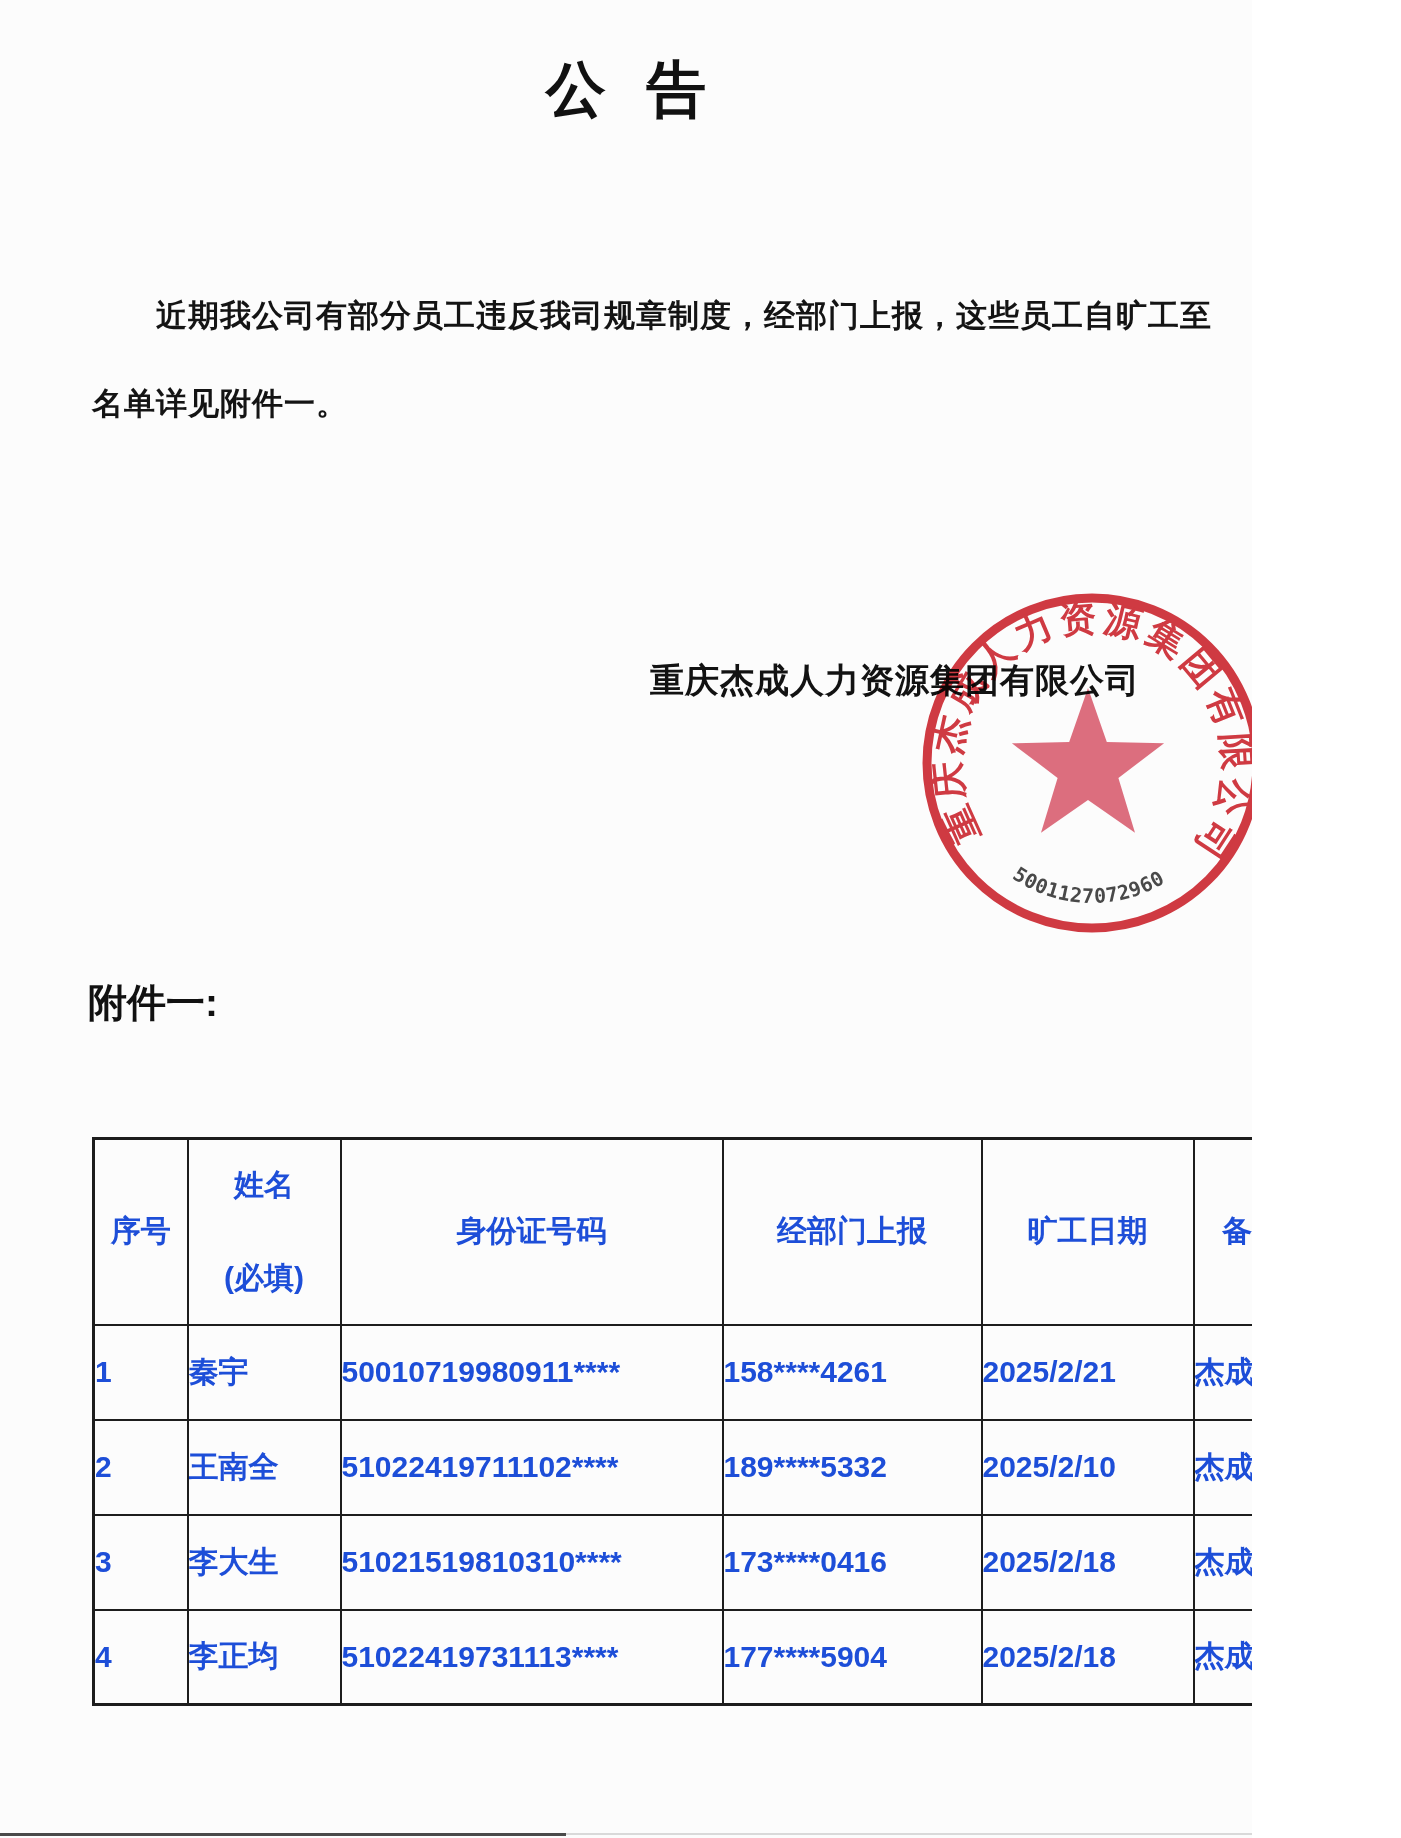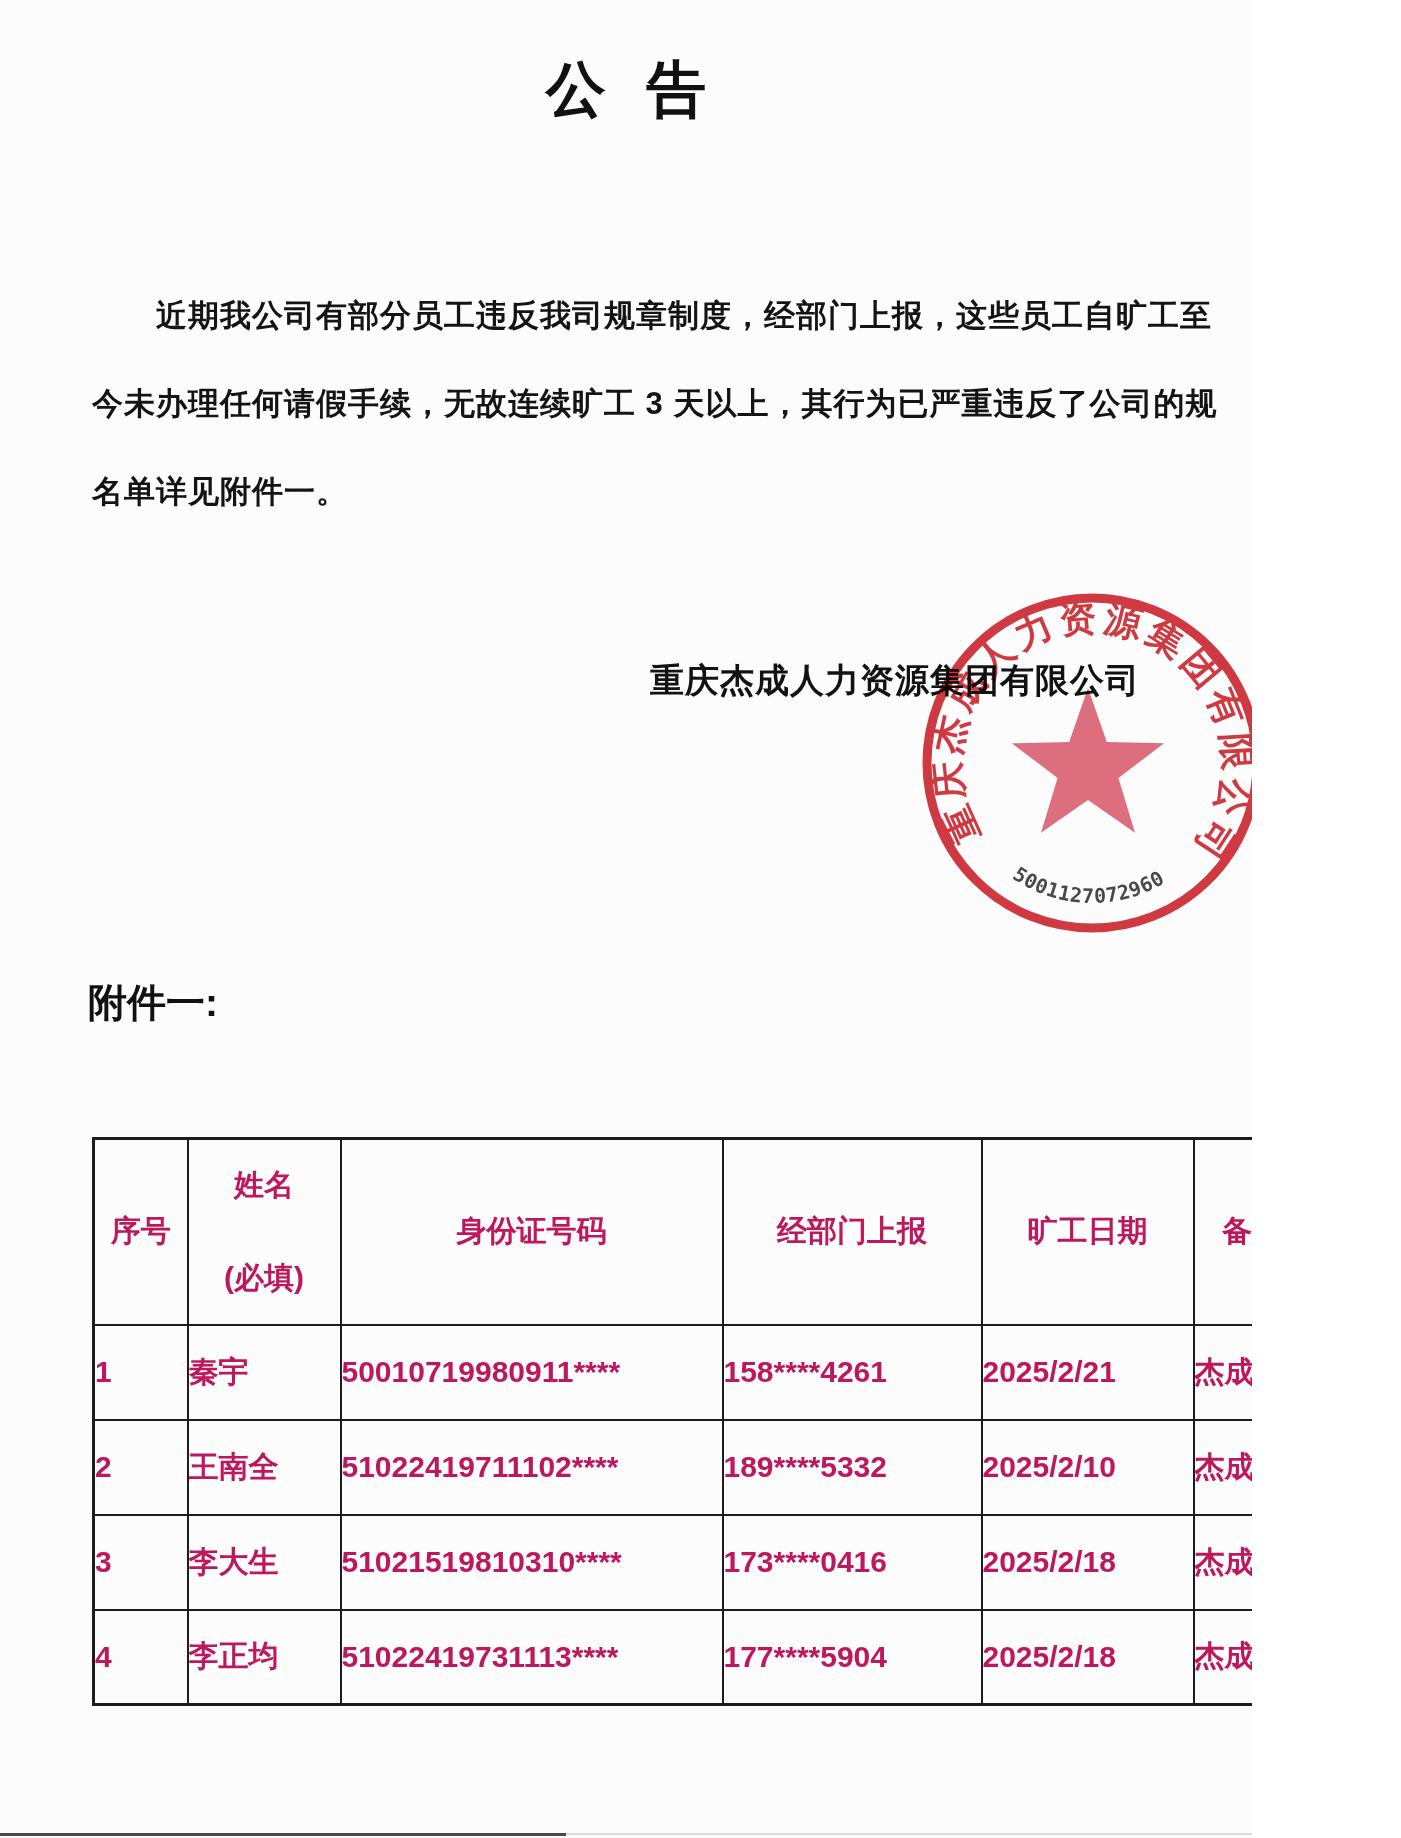--- a/index.html
+++ b/index.html
@@ -31,42 +31,41 @@
     font-size:20px; font-weight:bold; letter-spacing:0.5px; }
   .attachment-label { position:absolute; top:980px; left:88px;
     font-size:39px; font-weight:bold; line-height:46px; color:#111; }
   .roster-table {
     position:absolute; top:1137px; left:92px; width:1218px;
     border-collapse:collapse; table-layout:fixed;
     border:3px solid #1d1d1d;
   }
   .roster-table td, .roster-table th {
     border:2px solid #1d1d1d; vertical-align:middle;
-    font-size:30px; font-weight:600; color:#be185d; padding:0;
+    font-size:30px; font-weight:600; color:#1d4ed8; padding:0;
     overflow:hidden; white-space:nowrap;
   }
   .roster-table tr.header-row { height:186px; }
   .roster-table tr.data-row { height:95px; }
   .name-header { display:flex; flex-direction:column; align-items:center;
     justify-content:center; gap:52px; font-weight:bold; }
   .scan-edge-dark { position:absolute; left:0; bottom:2px; width:566px; height:3px;
     background:#4a4a4a; }
   .scan-edge-light { position:absolute; left:566px; bottom:3px; width:835px; height:2px;
     background:#d9d9d9; }
 </style>
 </head>
 <body>
 
 <div class="page">
 
   <div class="doc-title">公 告</div>
 
   <div class="paragraph">
     <div class="para-line indent">近期我公司有部分员工违反我司规章制度，经部门上报，这些员工自旷工至</div>
-    <div class="para-line">今未办理任何请假手续，无故连续旷工 3 天以上，其行为已严重违反了公司的规</div>
     <div class="para-line">名单详见附件一。</div>
   </div>
 
   <div class="signature">
     <div class="sig-company">重庆杰成人力资源集团有限公司</div>
   </div>
 
   <svg class="stamp" viewBox="0 0 360 360" xmlns="http://www.w3.org/2000/svg">
     <circle cx="180" cy="180" r="165" fill="none" stroke-width="9" stroke="#cf2b34"></circle>
     <polygon points="176,105 194.8,159.1 252.1,160.3 206.4,194.9 223,249.7 176,217 129,249.7 145.6,194.9 99.9,160.3 157.2,159.1" fill-opacity="0.88" fill="#d84f63"></polygon>

